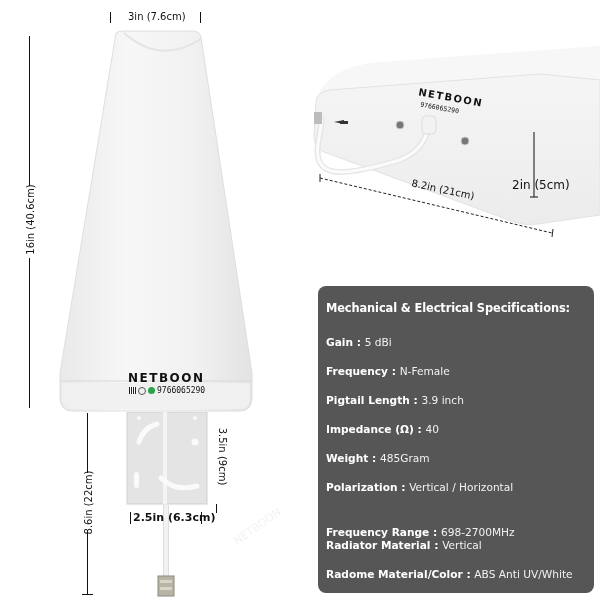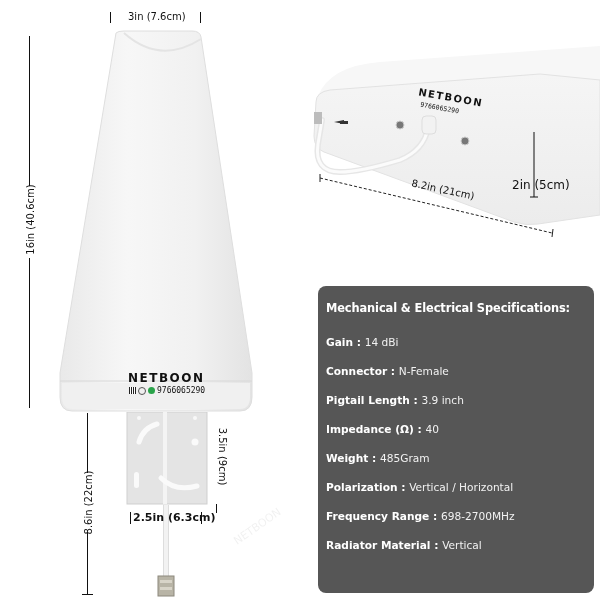--- a/index.html
+++ b/index.html
@@ -145,36 +145,39 @@
   <div class="abs phone" style="left:420px;top:104px;font-size:6.5px;transform:rotate(10deg);">9766065290</div>
 
   <div class="abs dim-text" style="left:411px;top:184px;transform:rotate(12deg);">8.2in (21cm)</div>
   <div class="abs dim-text" style="left:512px;top:178px;font-size:12px;">2in (5cm)</div>
 </div>
 
 <div class="specs">
   <div class="specs-title">Mechanical &amp; Electrical Specifications:</div>
 
   <div class="spec-row" style="top:50px;">
-    <span class="k">Gain</span><span class="sep"> : </span><span>14 dBi</span>
+    <span class="k">Gain</span><span class="sep"> : </span><span>5 dBi</span>
   </div>
   <div class="spec-row" style="top:79px;">
-    <span class="k">Connector</span><span class="sep"> : </span><span>N-Female</span>
+    <span class="k">Frequency</span><span class="sep"> : </span><span>N-Female</span>
   </div>
   <div class="spec-row" style="top:108px;">
     <span class="k">Pigtail Length</span><span class="sep"> : </span><span>3.9 inch</span>
   </div>
   <div class="spec-row" style="top:137px;">
     <span class="k">Impedance (Ω)</span><span class="sep"> : </span><span>40</span>
   </div>
   <div class="spec-row" style="top:166px;">
     <span class="k">Weight</span><span class="sep"> : </span><span>485Gram</span>
   </div>
   <div class="spec-row" style="top:195px;">
     <span class="k">Polarization</span><span class="sep"> : </span><span>Vertical / Horizontal</span>
   </div>
-  <div class="spec-row" style="top:224px;">
+  <div class="spec-row" style="top:240px;">
     <span class="k">Frequency Range</span><span class="sep"> : </span><span>698-2700MHz</span>
   </div>
   <div class="spec-row" style="top:253px;">
     <span class="k">Radiator Material</span><span class="sep"> : </span><span>Vertical</span>
   </div>
+  <div class="spec-row" style="top:282px;">
+    <span class="k">Radome Material/Color</span><span class="sep"> : </span><span>ABS Anti UV/White</span>
+  </div>
 </div>
 
 </body></html>

